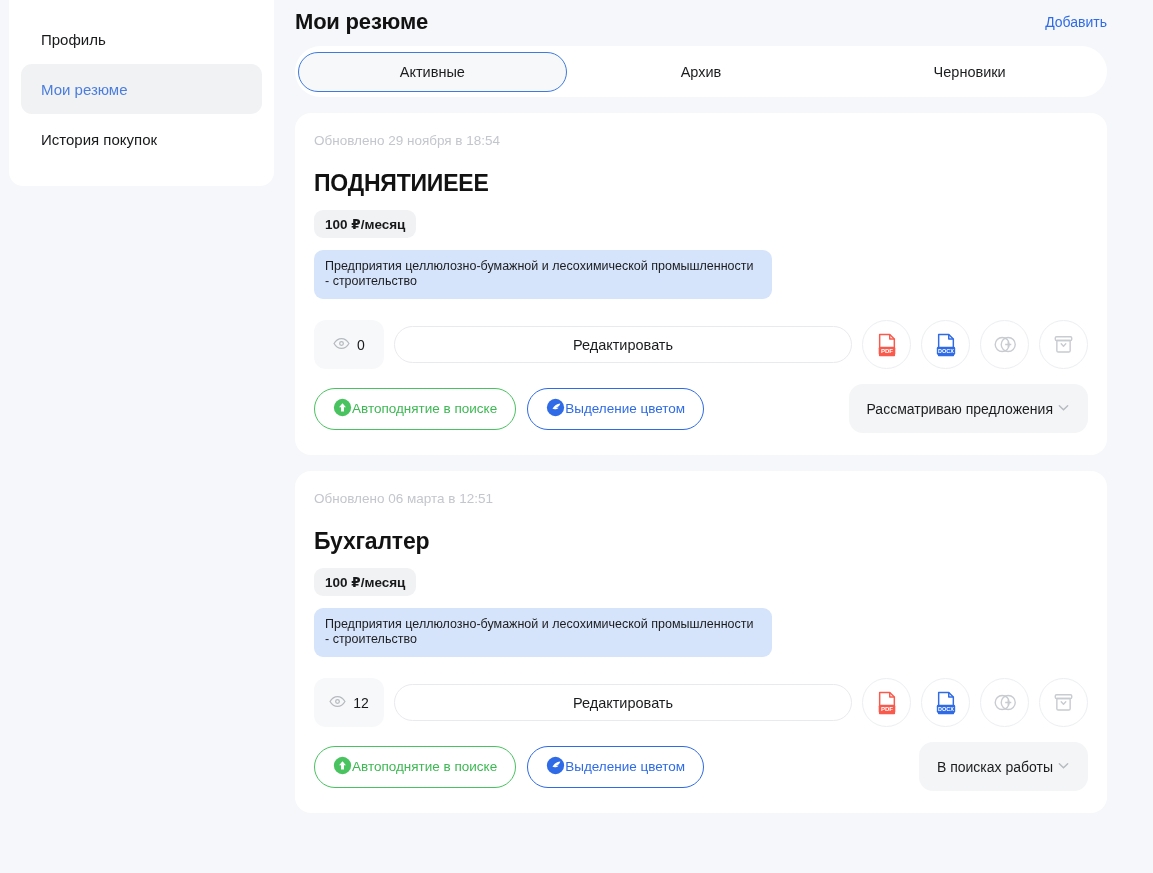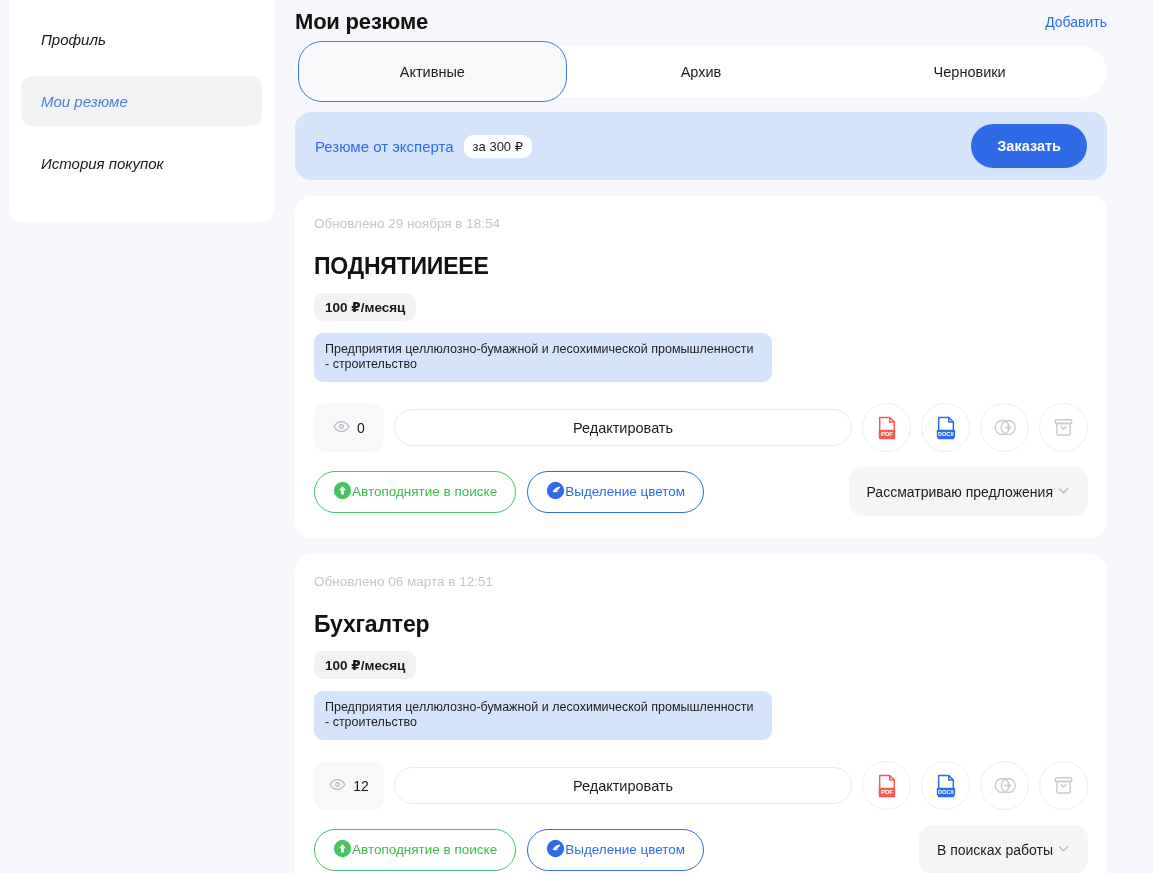--- a/index.html
+++ b/index.html
@@ -25,22 +25,21 @@
   }
   .side-item {
     height: 50px;
     display: flex;
     align-items: center;
     padding: 0 20px;
     border-radius: 11px;
     font-size: 15px;
     color: #18191b;
     cursor: pointer;
-    margin-bottom: 12px;
-    font-style: italic;
+    margin-bottom: 0px;
   }
   .side-item + .side-item { margin-top: 0px; }
   .side-item.active {
     background: #f1f2f4;
     color: #4a7dde;
   }
 
   
   .main {
     position: absolute;
@@ -71,21 +70,21 @@
     margin-top: 6px;
     height: 51px;
     background: #ffffff;
     border-radius: 26px;
     display: flex;
     align-items: center;
     padding: 3px;
   }
   .tab {
     flex: 1;
-    height: 61px;
+    height: 40px;
     display: flex;
     align-items: center;
     justify-content: center;
     font-size: 14.5px;
     color: #1b1c1e;
     border-radius: 24px;
     cursor: pointer;
     border: 1px solid transparent;
   }
   .tab.active {
@@ -276,26 +275,20 @@
         <span>Активные</span>
       </div>
       <div class="tab">
         <span>Архив</span>
       </div>
       <div class="tab">
         <span>Черновики</span>
       </div>
     </div>
 
-    <div class="banner">
-      <span class="banner-text">Резюме от эксперта</span>
-      <span class="banner-pill">за 300 ₽</span>
-      <span class="banner-spacer"></span>
-      <button class="order-btn">Заказать</button>
-    </div>
 
     <div class="card">
       <div class="card-updated">Обновлено 29 ноября в 18:54</div>
       <div class="card-title">ПОДНЯТИИЕЕЕ</div>
       <div><span class="salary-badge">100 ₽/месяц</span></div>
       <div class="spec-tag">Предприятия целлюлозно-бумажной и лесохимической промышленности - строительство</div>
 
       <div class="action-row">
         <div class="views">
           <span>

